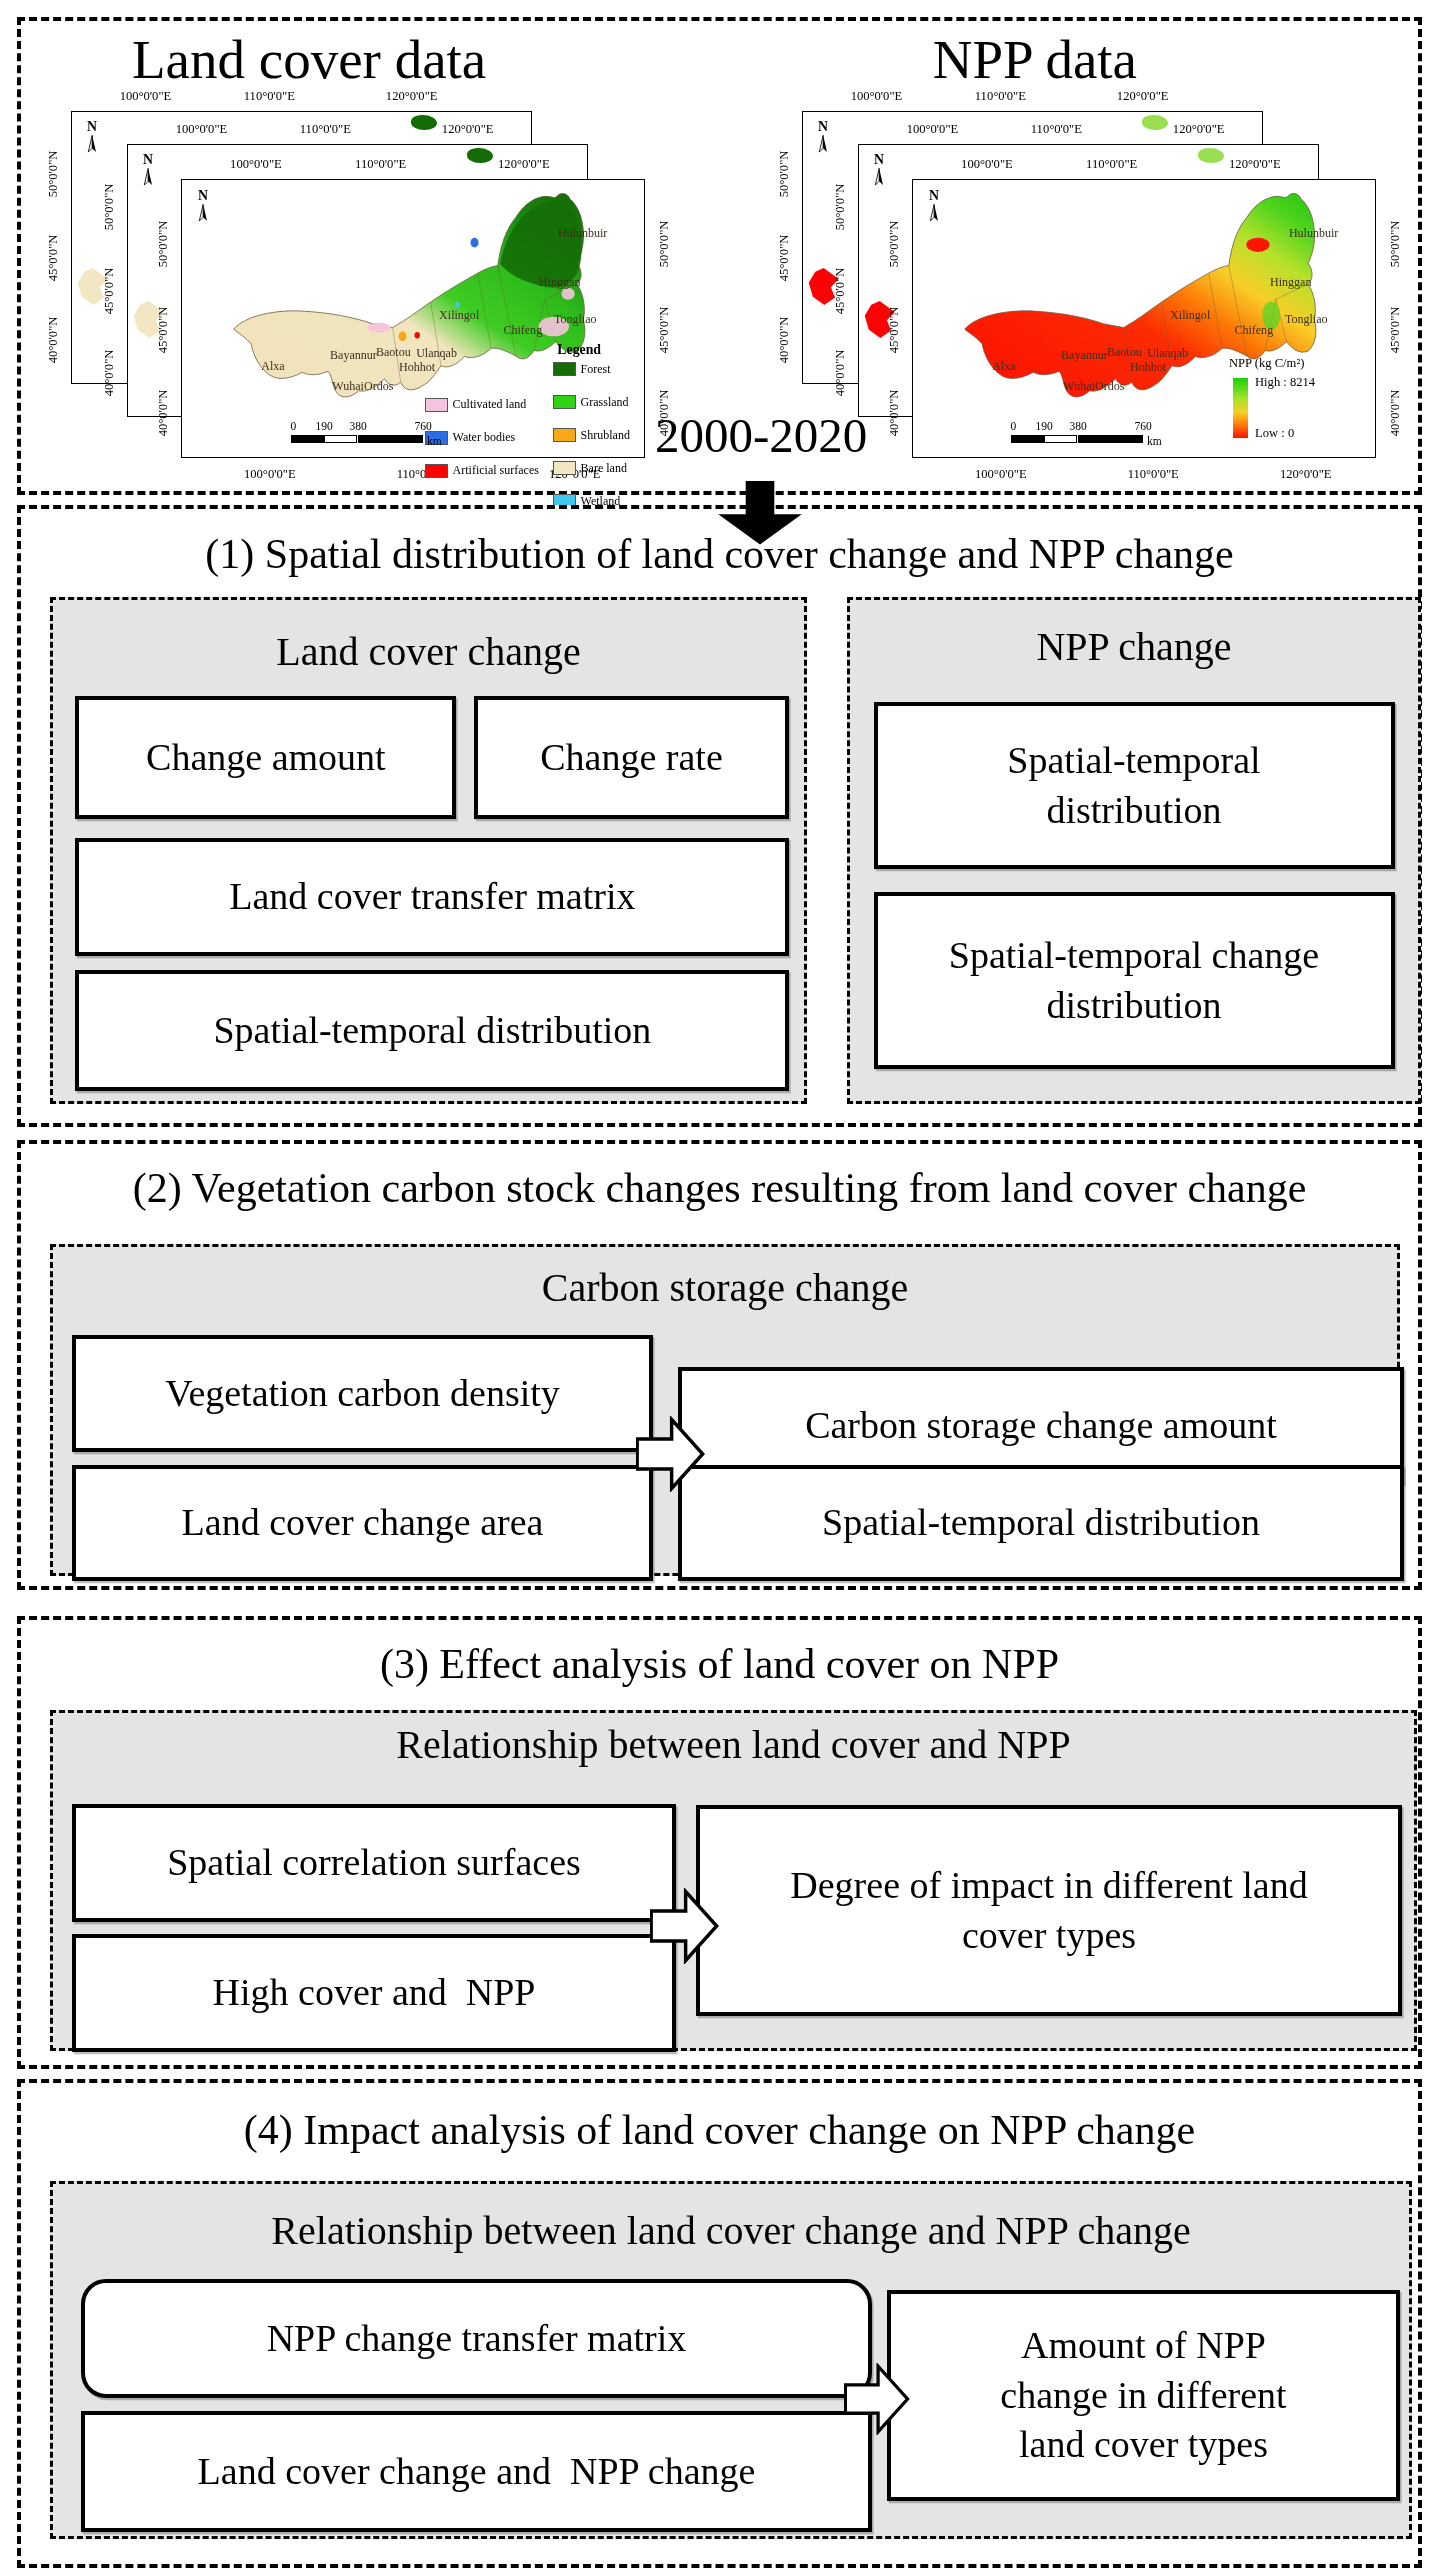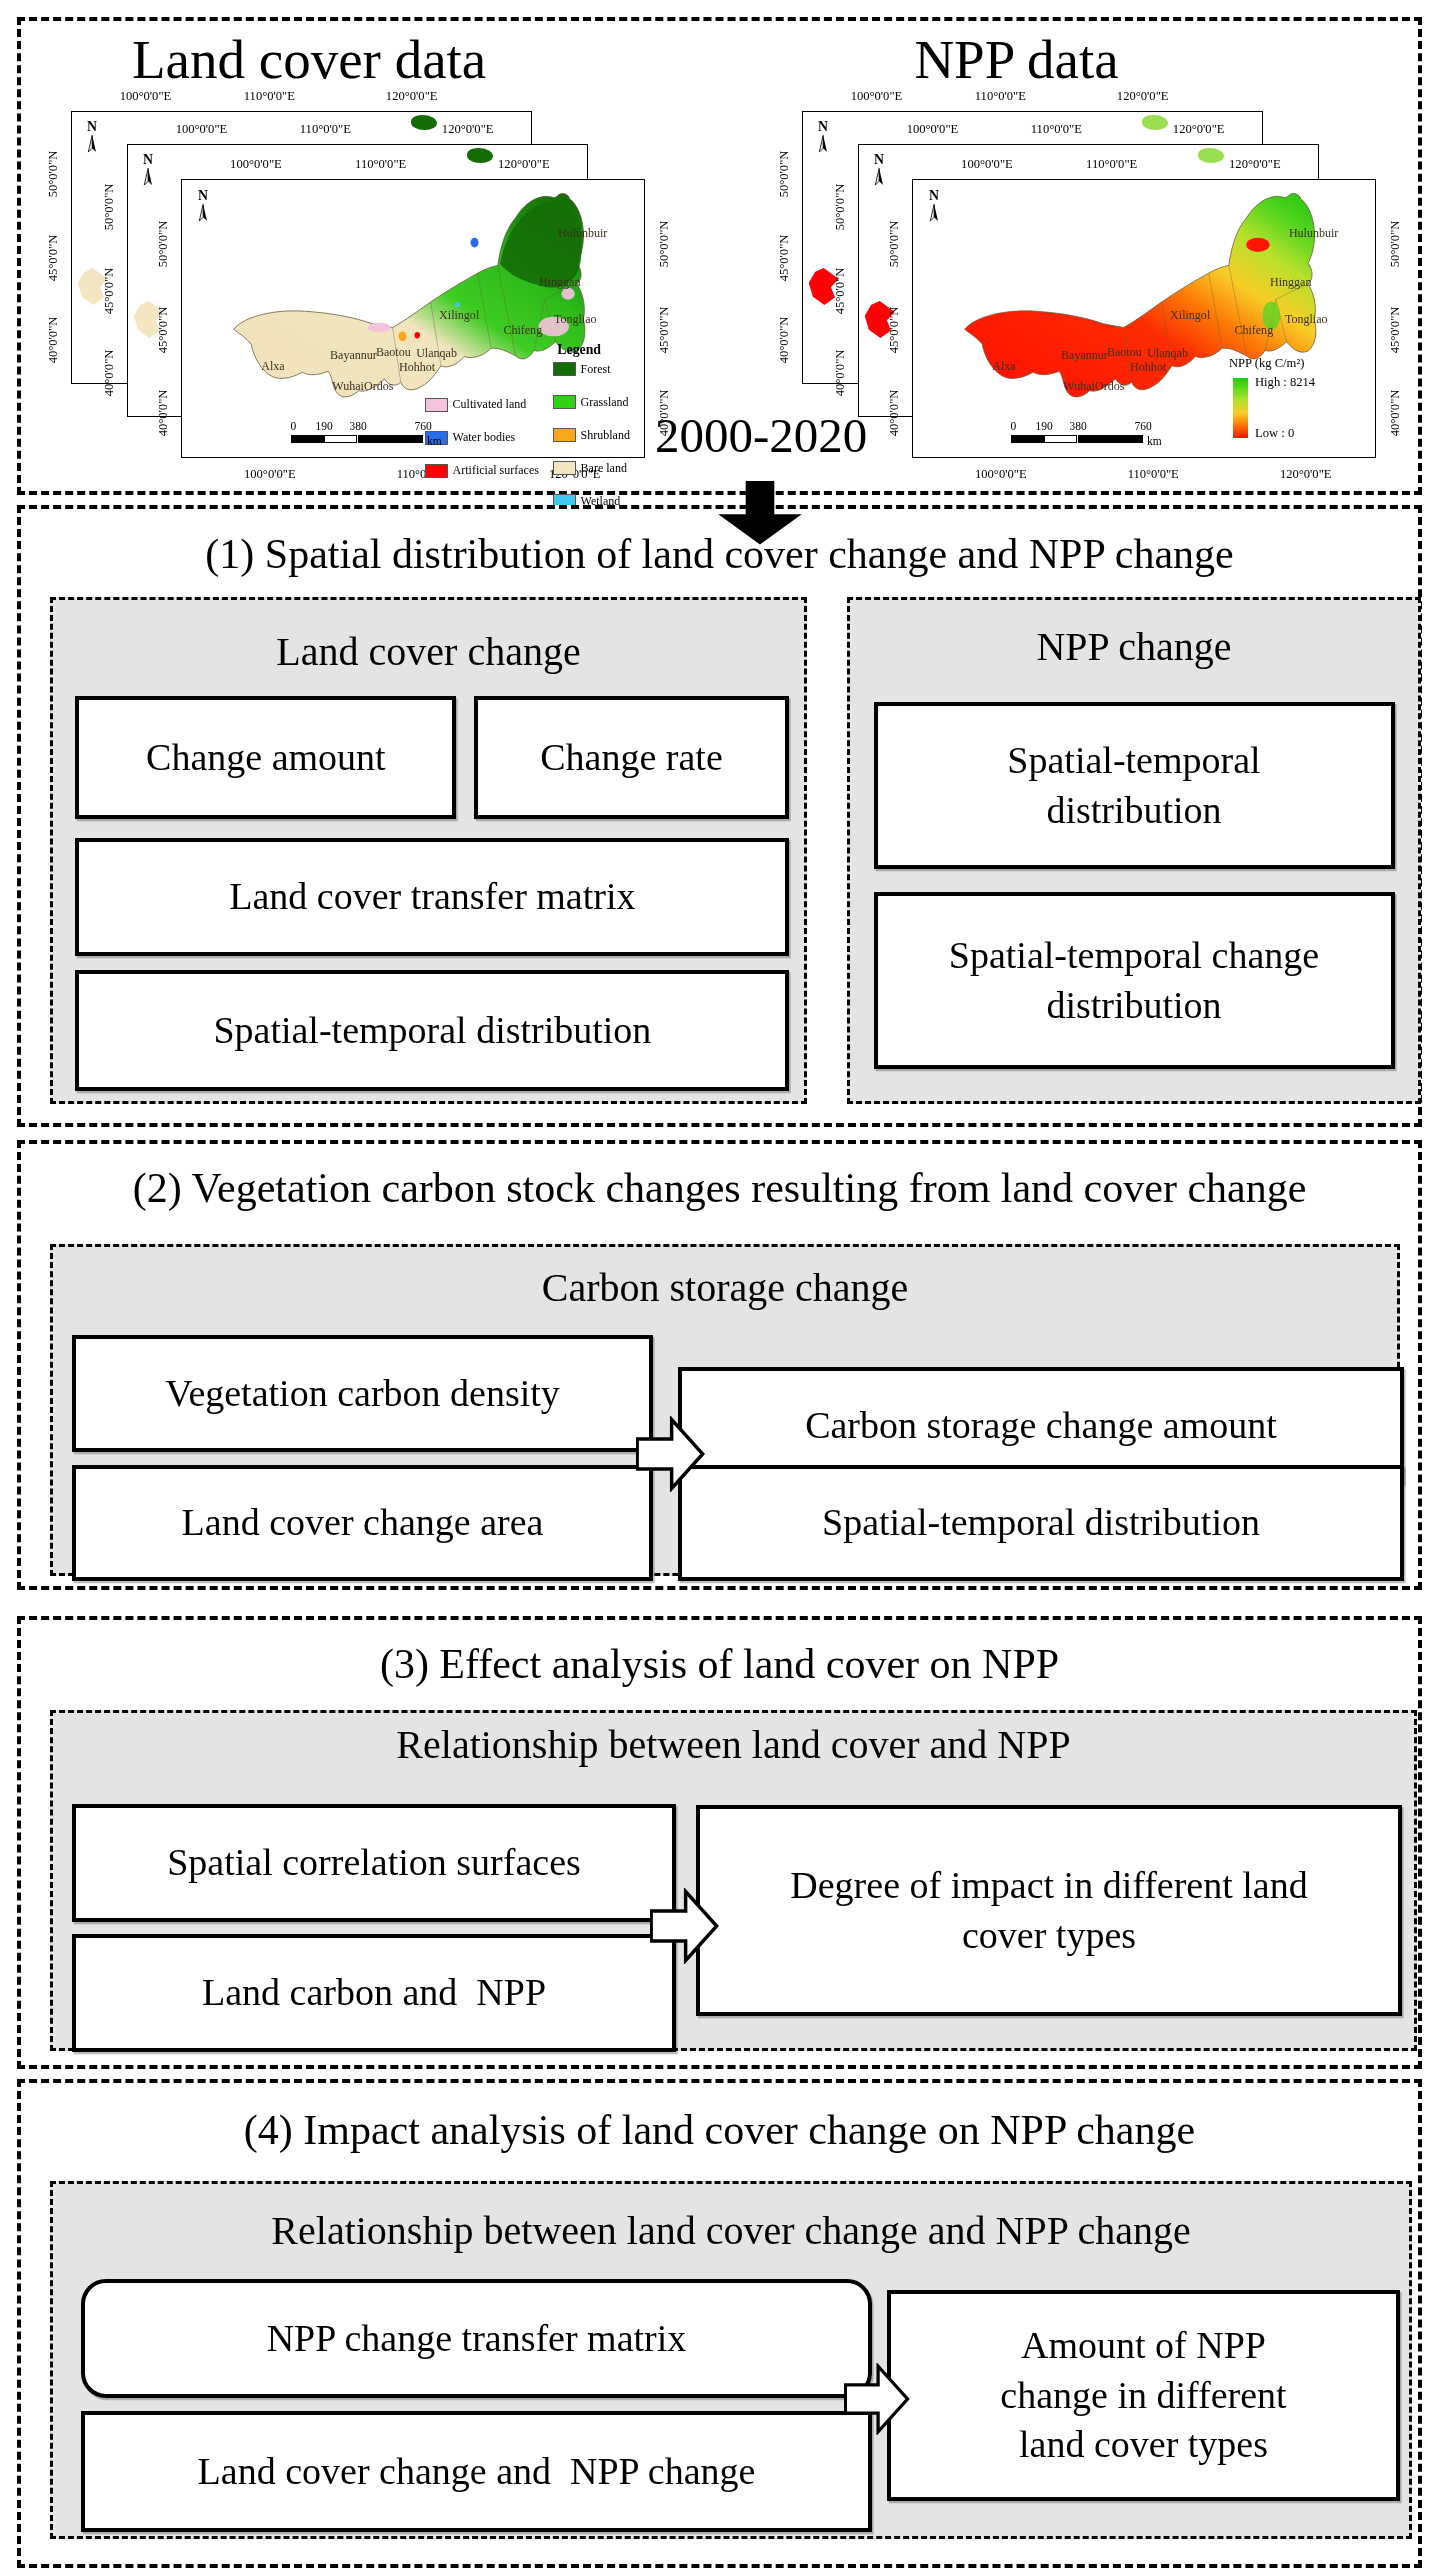--- a/index.html
+++ b/index.html
@@ -45,21 +45,21 @@
   .downarrow{position:absolute;z-index:6;}
 </style>
 </head>
 <body>
 
 <div id="root">
 
   <div class="sec" style="left:17px;top:17px;width:1397px;height:470px;"></div>
 
   <div class="map-title" style="left:132px;top:27.6px;width:345px;">Land cover data</div>
-  <div class="map-title" style="left:896px;top:27.6px;width:241px;">NPP data</div>
+  <div class="map-title" style="left:896px;top:27.6px;width:241px;text-align:right;">NPP data</div>
 
   <div class="maplayer" style="left:71px;top:111px;width:459px;height:271px;">
     <span class="xt" style="left:16%;">100°0'0"E</span>
     <span class="xt" style="left:43%;">110°0'0"E</span>
     <span class="xt" style="left:74%;">120°0'0"E</span>
     <span class="yt" style="top:23%;">50°0'0"N</span>
     <span class="yt" style="top:54%;">45°0'0"N</span>
     <span class="yt" style="top:84%;">40°0'0"N</span>
     <div class="north" style="left:11.5px;top:8px;">
       <span class="nl">N</span>
@@ -343,21 +343,21 @@
       </svg>
     </div>
   </div>
 
   <div class="sec" style="left:17px;top:1616px;width:1397px;height:445px;">
     <div class="sec-title" style="top:19.5px;">(3) Effect analysis of land cover on NPP</div>
 
     <div class="gray" style="left:29px;top:90px;width:1361px;height:335px;">
       <div class="gtitle" style="top:8px;">Relationship between land cover and NPP</div>
       <div class="wbox" style="left:19px;top:91px;width:596px;height:110px;">Spatial correlation surfaces</div>
-      <div class="wbox" style="left:19px;top:221px;width:596px;height:110px;">Land carbon and  NPP</div>
+      <div class="wbox" style="left:19px;top:221px;width:596px;height:110px;">High cover and  NPP</div>
       <div class="wbox" style="left:643px;top:92px;width:706px;height:211px;padding:0 86px;box-sizing:border-box;">Degree of impact in different land cover types</div>
       <svg class="harrow" style="left:597px;top:175px;width:69px;height:76px;" viewBox="0 0 120 132">
         <polygon points="2,40 62,40 62,6 116,66 62,126 62,92 2,92" fill="#fff" stroke="#000" stroke-width="6"></polygon>
       </svg>
     </div>
   </div>
 
   <div class="sec" style="left:17px;top:2079px;width:1397px;height:481px;">
     <div class="sec-title" style="top:23px;">(4) Impact analysis of land cover change on NPP change</div>
 

